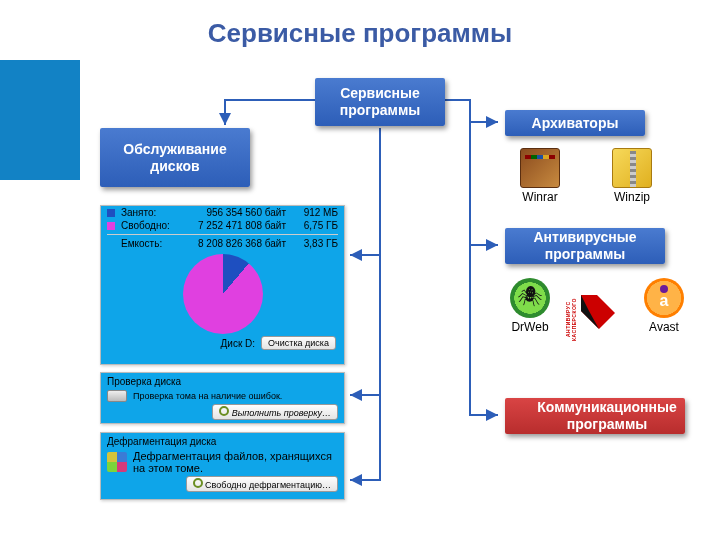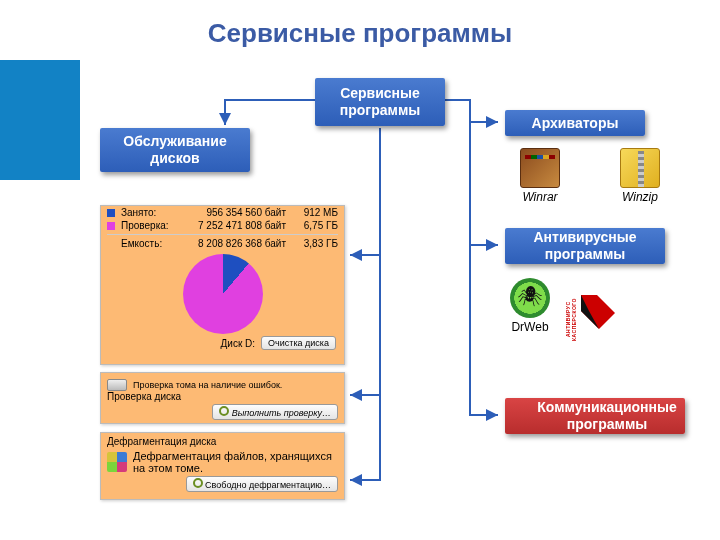--- a/index.html
+++ b/index.html
@@ -2,26 +2,26 @@
 <html><head>
 <meta charset="utf-8">
 <style>
   * { box-sizing: border-box; margin: 0; padding: 0; }
   body { width: 720px; height: 540px; font-family: Arial, sans-serif; background: #fff; position: relative; overflow: hidden; }
   .sidebar { position: absolute; left: 0; top: 60px; width: 80px; height: 120px; background: #1282c5; }
   .title { position: absolute; top: 18px; left: 0; right: 0; text-align: center; font-size: 26px; font-weight: bold; color: #3b5ba5; }
   .node { position: absolute; background: linear-gradient(to bottom,#4a7bd0,#2d5eb8); color: #fff; font-weight: bold; text-align: center; border-radius: 2px; box-shadow: 2px 3px 5px rgba(0,0,0,.4); display: flex; align-items: center; justify-content: center; padding: 4px 10px; font-size: 14px; line-height: 1.2; }
   .node.red { background: linear-gradient(to bottom,#d94444,#b82d2d); padding-left: 34px; }
   svg.connectors { position: absolute; left:0; top:0; width:720px; height:540px; pointer-events:none; }
-  .panel { position: absolute; background:#fdba74; border:1px solid #bbb; font-size:10px; box-shadow: 1px 1px 3px rgba(0,0,0,.2); }
+  .panel { position: absolute; background:#0ea5e9; border:1px solid #bbb; font-size:10px; box-shadow: 1px 1px 3px rgba(0,0,0,.2); }
   .panel .row { display:flex; align-items:center; padding:1px 6px; gap:6px; }
   .sq { width:8px; height:8px; display:inline-block; }
   .panel .valcol { margin-left:auto; text-align:right; }
   .btn { display:inline-block; border:1px solid #999; border-radius:3px; background:linear-gradient(#fdfdfd,#e4e4e4); padding:1px 6px; font-size:9px; }
-  .icon-row { position:absolute; display:flex; gap:30px;font-style:italic; }
+  .icon-row { position:absolute; display:flex; gap:22px; }
   .icon-box { text-align:center; font-size:12px; }
   .icon-box .ic { width:40px; height:40px; margin:0 auto 2px; position:relative; }
   .winrar { background:linear-gradient(135deg,#8a4b1e,#c88a3f); border:1px solid #5a2e10; border-radius:3px; }
   .winrar::before { content:""; position:absolute; left:4px; right:4px; top:6px; height:4px; background:repeating-linear-gradient(90deg,#8b0000 0 6px,#006400 6px 12px,#1e50a2 12px 18px,#daa520 18px 24px); }
   .winzip { background:linear-gradient(135deg,#f7d95a,#e0b020); border:1px solid #a87a10; border-radius:3px; }
   .winzip::before { content:""; position:absolute; left:17px; top:2px; width:6px; height:36px; background:repeating-linear-gradient(#888 0 3px,#ccc 3px 6px); }
   .drweb { border-radius:50%; background:radial-gradient(circle,#7fdc4a 55%,#2e8b2e 56%); position:relative; }
   .drweb::after { content:"🕷"; position:absolute; left:0; right:0; top:6px; font-size:20px; color:#111; text-align:center; }
   .kasper { position:relative; }
   .kasper svg { width:40px; height:40px; }
@@ -55,21 +55,21 @@
   <path d="M470,245 L470,415 L498,415" stroke="#2d5eb8" stroke-width="2" fill="none" marker-end="url(#arr)"></path>
 
   <path d="M380,128 L380,255 L350,255" stroke="#2d5eb8" stroke-width="2" fill="none" marker-end="url(#arr)"></path>
   <path d="M380,255 L380,395 L350,395" stroke="#2d5eb8" stroke-width="2" fill="none" marker-end="url(#arr)"></path>
   <path d="M380,395 L380,480 L350,480" stroke="#2d5eb8" stroke-width="2" fill="none" marker-end="url(#arr)"></path>
 </svg>
 
 <div class="node" style="left:315px; top:78px; width:130px; height:48px;">
     <span>Сервисные программы</span>
   </div>
-<div class="node" style="left:100px; top:128px; width:150px; height:44px;">
+<div class="node" style="left:100px; top:128px; width:150px; height:59px;">
     <span>Обслуживание дисков</span>
   </div>
 <div class="node" style="left:505px; top:110px; width:140px; height:26px;justify-content:center;">
     <span>Архиваторы</span>
   </div>
 <div class="node" style="left:505px; top:228px; width:160px; height:36px;">
     <span>Антивирусные программы</span>
   </div>
 <div class="node red" style="left:505px; top:398px; width:180px; height:36px;">
     <span>Коммуникационные программы</span>
@@ -91,55 +91,59 @@
     <div class="ic drweb"></div>
     <div>DrWeb</div>
   </div>
   <div class="icon-box kasper" style="width:70px;">
     <svg viewBox="0 0 40 40">
       <path d="M4 4 L20 4 L38 22 L22 38 L4 20 Z" fill="#c00"></path>
       <path d="M4 4 L4 20 L22 38 L12 20 Z" fill="#111"></path>
     </svg>
     <span class="kasper-label"><span>АНТИВИРУС</span> <span>КАСПЕРСКОГО</span></span>
   </div>
+  <div class="icon-box">
+    <div class="ic avast"></div>
+    <div>Avast</div>
+  </div>
 </div>
 
 <div class="panel" style="left:100px; top:205px; width:245px; height:160px;">
   <div class="row">
       <span class="sq" style="background:#1e4fc0"></span>
       <span>Занято:</span>
       <span class="valcol">956 354 560 байт</span>
       <span style="width:46px;text-align:right">912 МБ</span>
     </div>
   <div class="row">
       <span class="sq" style="background:#e040e0"></span>
-      <span>Проверка:</span>
+      <span>Свободно:</span>
       <span class="valcol">7 252 471 808 байт</span>
       <span style="width:46px;text-align:right">6,75 ГБ</span>
     </div>
   <div style="border-top:1px solid #ccc;margin:2px 6px;"></div>
   <div class="row">
       <span style="width:8px"></span>
       <span>Емкость:</span>
       <span class="valcol">8 208 826 368 байт</span>
       <span style="width:46px;text-align:right">3,83 ГБ</span>
     </div>
   <div class="pie"></div>
   <div class="row" style="justify-content:flex-end;padding:2px 8px 4px;">
     <span>Диск D:</span>
     <span class="btn">Очистка диска</span>
   </div>
 </div>
 
 <div class="panel" style="left:100px; top:372px; width:245px; height:52px; padding:3px 6px;">
+  <div style="font-size:10px">Проверка диска</div>
   <div style="display:flex;align-items:center;gap:6px;margin-top:3px;">
     <div class="hdd"></div>
     <div style="flex:1;font-size:9px">Проверка тома на наличие ошибок.</div>
   </div>
-  <div style="font-size:10px">Проверка диска</div>
   <div style="text-align:right;margin-top:2px;font-style:italic;"><span class="btn"><span class="gear"></span> <span>Выполнить проверку…</span></span></div>
 </div>
 
 <div class="panel" style="left:100px; top:432px; width:245px; height:68px; padding:3px 6px;">
   <div style="font-size:10px">Дефрагментация диска</div>
   <div style="display:flex;align-items:center;gap:6px;margin-top:3px;">
     <div class="defrag-ic"></div>
     <div style="flex:1;font-size:11px">Дефрагментация файлов, хранящихся на этом томе.</div>
   </div>
   <div style="text-align:right;margin-top:2px;"><span class="btn"><span class="gear"></span> <span>Свободно дефрагментацию…</span></span></div>

